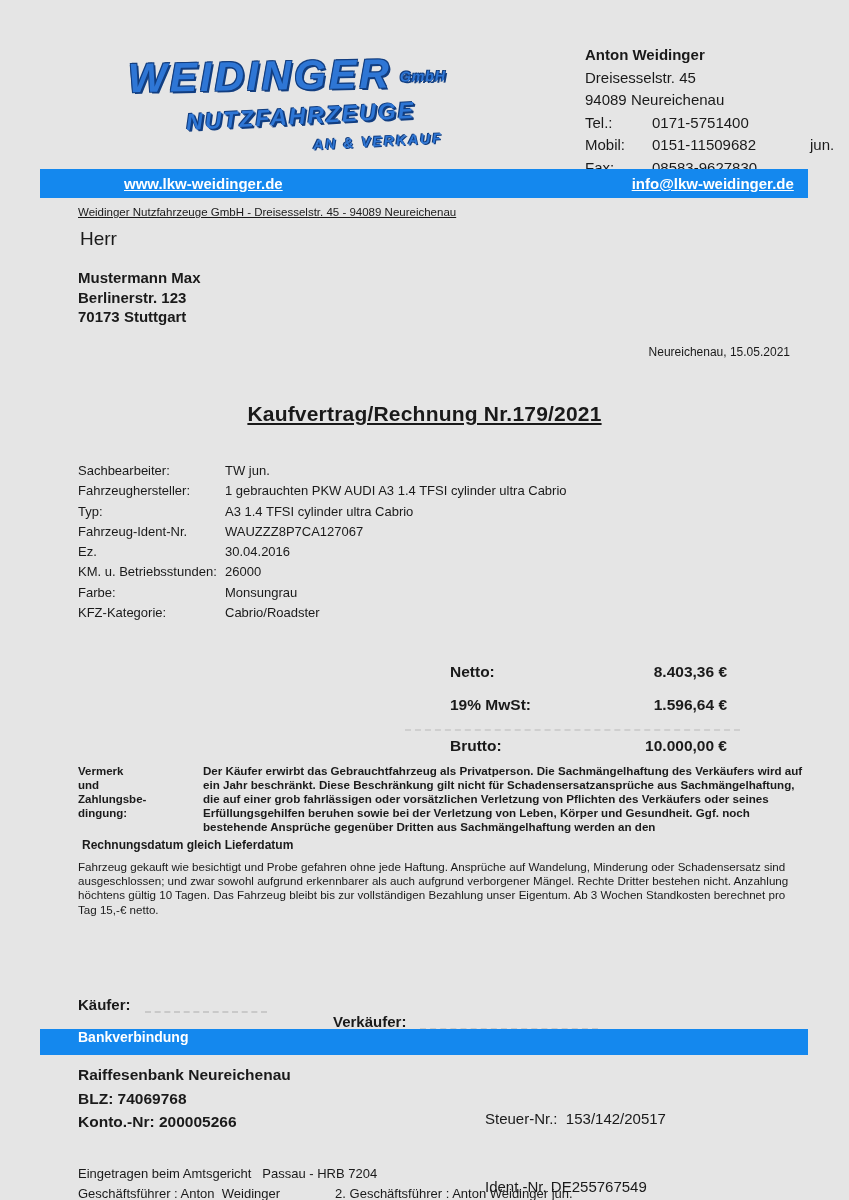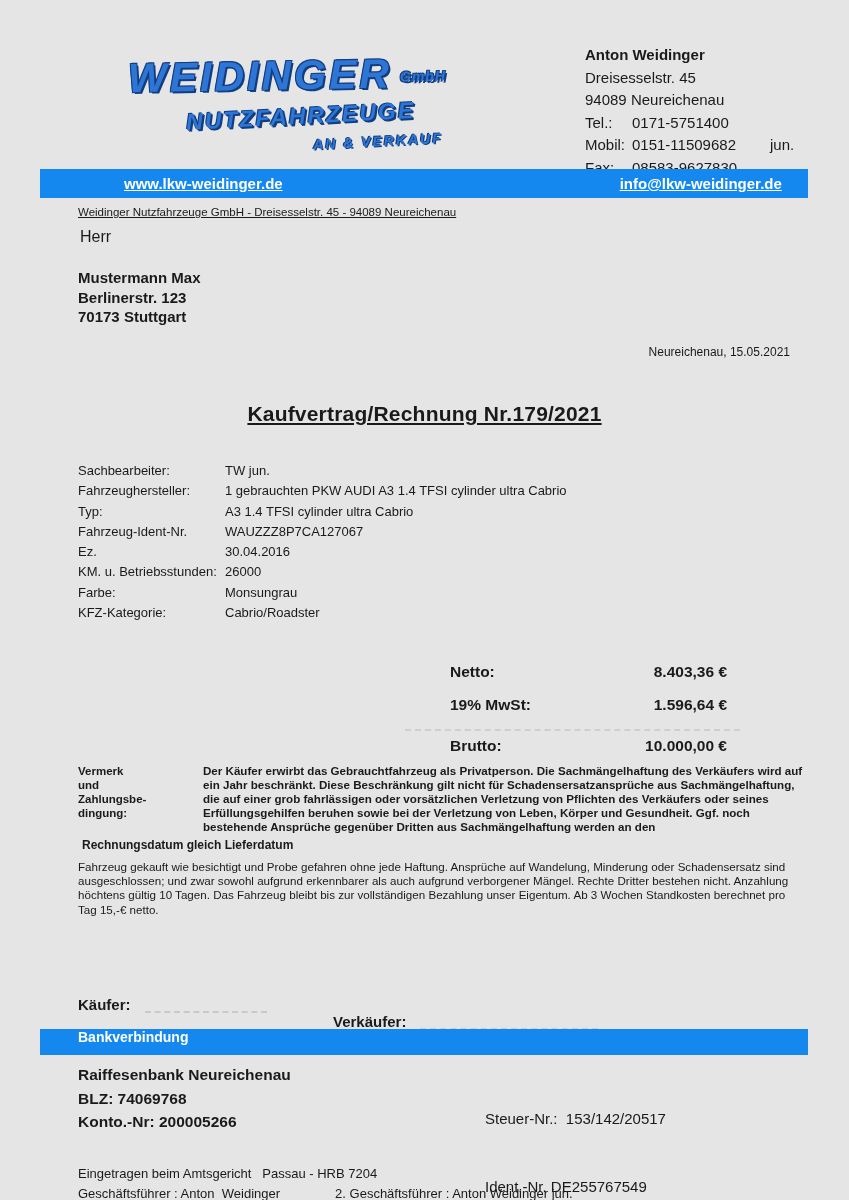--- a/index.html
+++ b/index.html
@@ -39,41 +39,41 @@
     letter-spacing: 2px; color: #2e76d5;
     text-shadow: -1px -1px 0 #123e80, 1px 1px 0 #123e80;
     margin-left: 185px; margin-top: 4px;
     transform: rotate(-3deg);
     white-space: nowrap;
   }
 
   
   .contact { position: absolute; left: 585px; top: 44px; font-size: 15px; line-height: 22.5px; }
   .contact .c-name { font-weight: bold; }
-  .contact .c-row { display: flex; }
+  .contact .c-row { display: flex; gap: 20px; }
   .contact .c-label { width: 47px; }
   .contact .c-suffix { margin-left: 34px; }
 
   
   .linkbar {
     position: absolute; left: 40px; top: 169px; width: 768px; height: 29px;
     background: #1488ee; color: #ffffff;
     display: flex; align-items: center;
-    font-size: 15px; font-weight: bold;
+    font-size: 15px; font-weight: bold; gap: 12px;
   }
   .linkbar a { color: #ffffff; text-decoration: underline; }
   .linkbar .lb-web { margin-left: 84px; }
   .linkbar .lb-mail { margin-left: 337px; }
 
   
   .sender-line {
     position: absolute; left: 78px; top: 206px;
     font-size: 11.5px; text-decoration: underline; white-space: nowrap;
   }
-  .salutation { position: absolute; left: 80px; top: 228px; font-size: 16px; }
+  .salutation { position: absolute; left: 80px; top: 228px; font-size: 19px; }
   .recipient { position: absolute; left: 78px; top: 268px; font-size: 15px; font-weight: bold; line-height: 19.5px; }
 
   .date-line { position: absolute; right: 59px; top: 345px; font-size: 12px; padding-left: 14px; }
 
   .doc-title {
     position: absolute; left: 0; top: 402px; width: 849px;
     text-align: center; font-size: 21px; font-weight: bold;
     text-decoration: underline;
     letter-spacing: 0.2px;
   }

